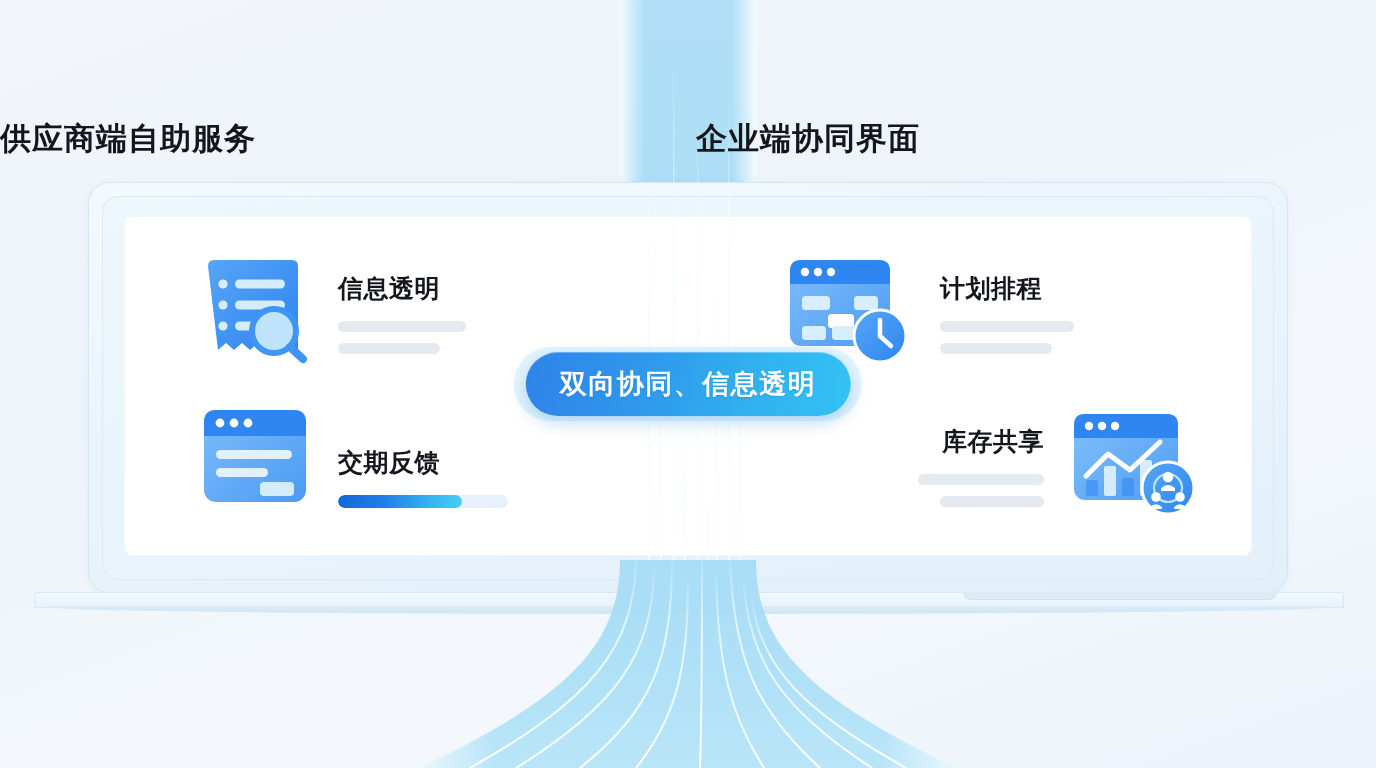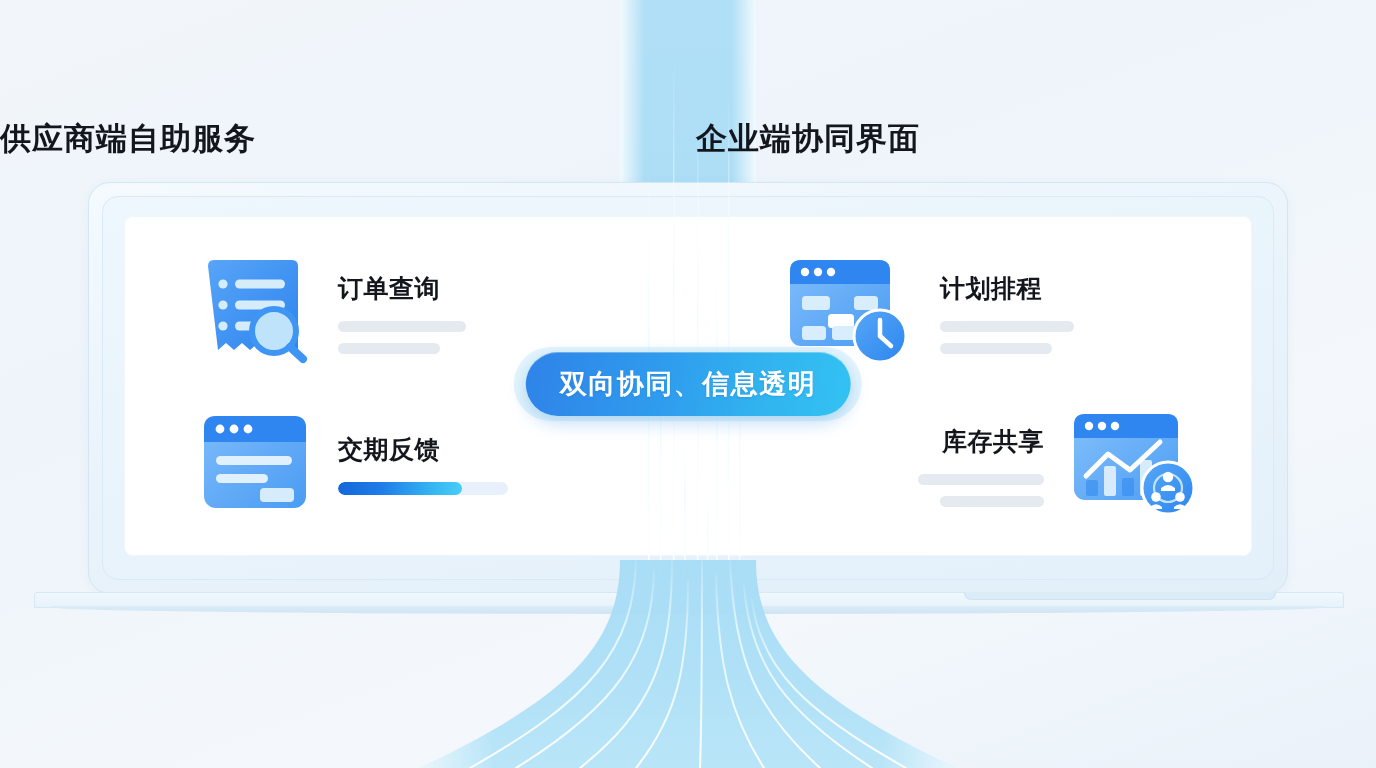--- a/index.html
+++ b/index.html
@@ -248,27 +248,27 @@
               <rect x="33" y="21.5" width="50" height="9" rx="4.5" fill="#d5ecfb"></rect>
               <circle cx="21" cy="47" r="4.6" fill="#d5ecfb"></circle>
               <rect x="33" y="42.5" width="50" height="9" rx="4.5" fill="#d5ecfb"></rect>
               <circle cx="21" cy="68" r="4.6" fill="#d5ecfb"></circle>
               <rect x="33" y="63.5" width="34" height="9" rx="4.5" fill="#d5ecfb"></rect>
               <circle cx="72" cy="73" r="22" fill="#bfe3fa" stroke="#3f95f4" stroke-width="6"></circle>
               <line x1="88" y1="89" x2="101" y2="101" stroke="#3f95f4" stroke-width="8" stroke-linecap="round"></line>
             </svg>
           </div>
           <div class="feature-text">
-            <div class="feature-label">订单查询</div>
+            <div class="feature-label">信息透明</div>
             <div class="ph-bar" style="width:128px;"></div>
             <div class="ph-bar" style="width:102px;"></div>
           </div>
         </div>
 
-        <div class="feature" style="left:78px; top:198px;">
+        <div class="feature" style="left:78px; top:192px;align-items:flex-end;">
           <div class="icon-box">
             <svg width="108" height="96" viewBox="0 0 108 96" aria-hidden="true">
               <defs>
                 <linearGradient id="winG" x1="0" y1="0" x2="1" y2="1">
                   <stop offset="0%" stop-color="#7ebcfb"></stop>
                   <stop offset="100%" stop-color="#4a9bf3"></stop>
                 </linearGradient>
               </defs>
               <rect x="2" y="2" width="102" height="92" rx="12" fill="url(#winG)"></rect>
               <path d="M2 14 q0-12 12-12 h78 q12 0 12 12 v14 h-102 Z" fill="#2f86f0"></path>

